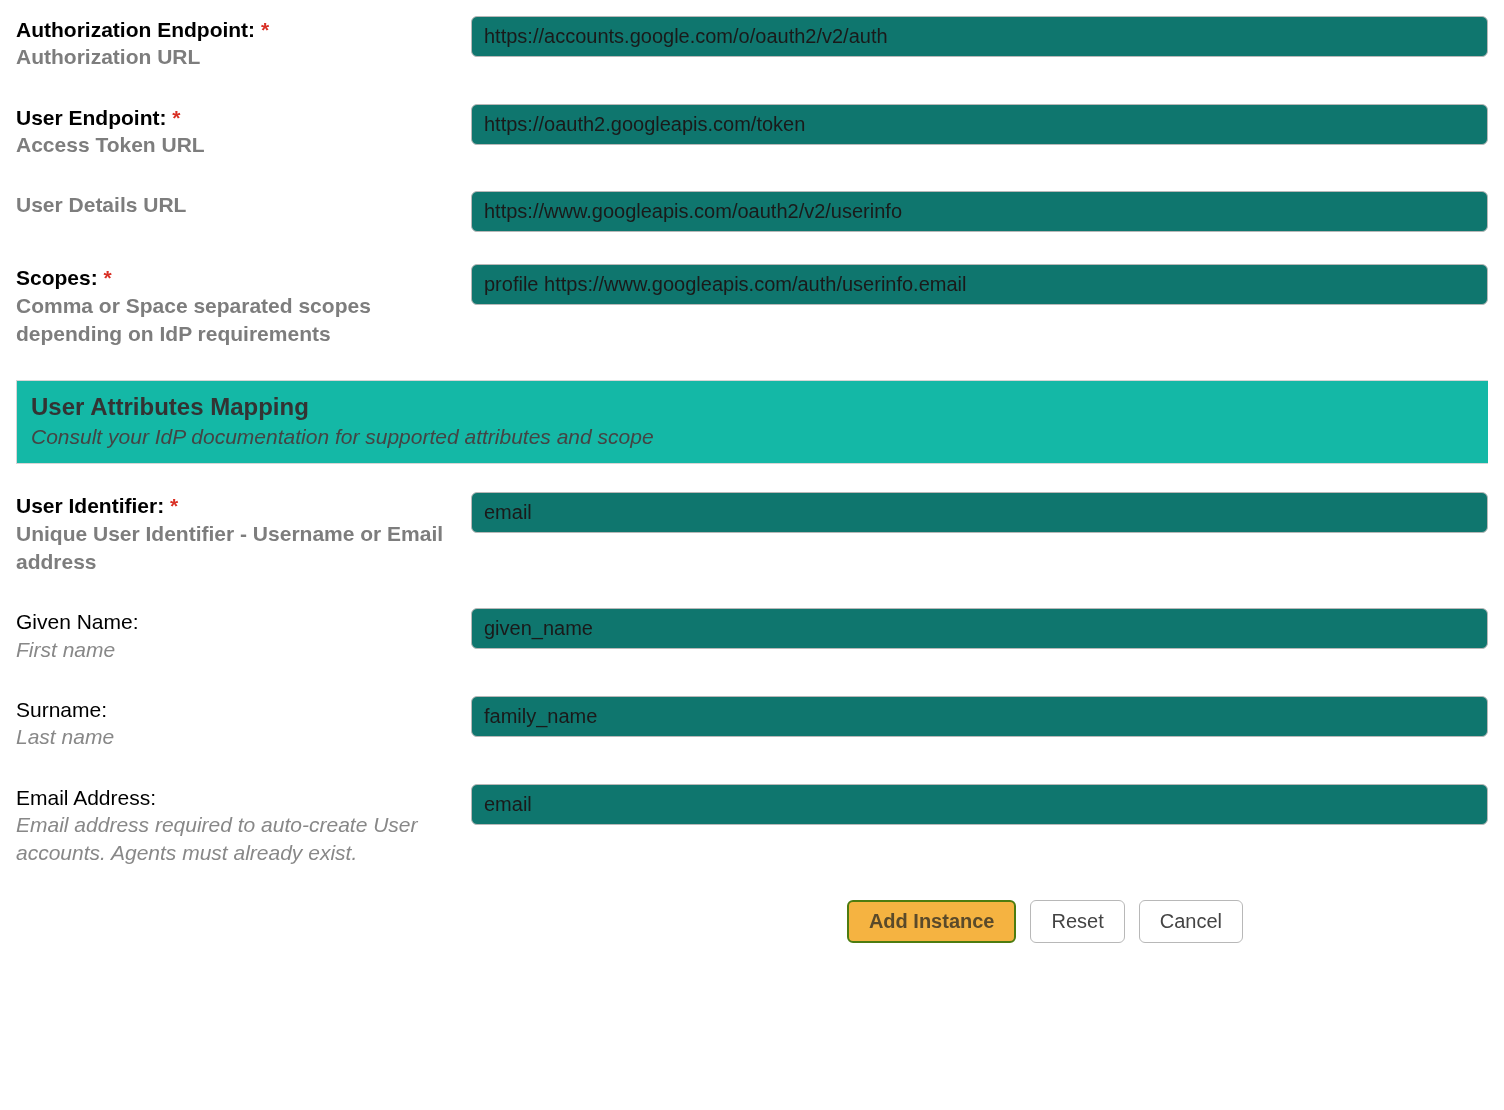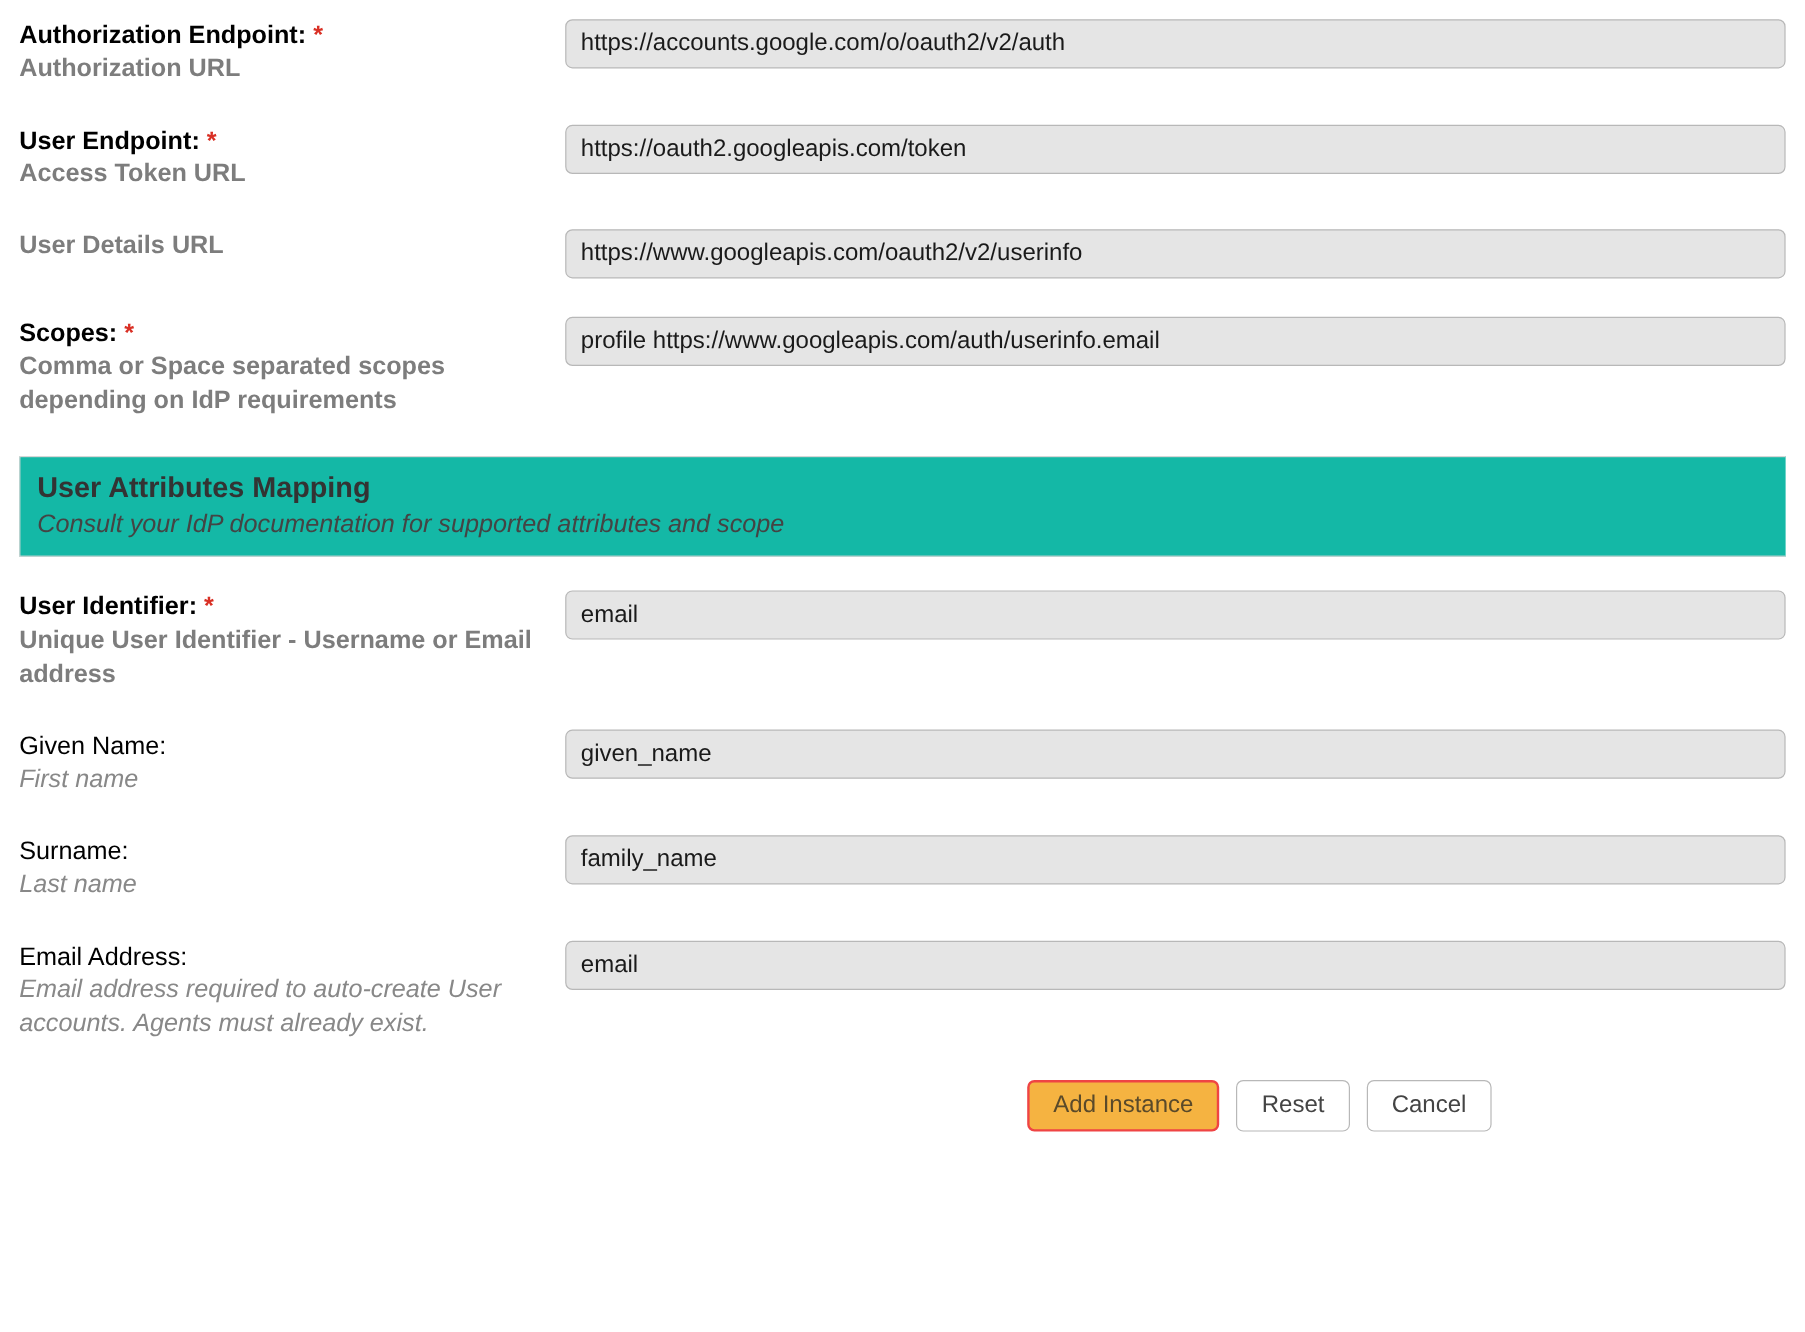--- a/index.html
+++ b/index.html
@@ -53,21 +53,21 @@
       flex: 1;
     }
     input[type="text"] {
       width: 100%;
       padding: 8px 12px;
       font-size: 20px;
       border: 1px solid #b8b8b8;
       border-radius: 6px;
       color: #1a1a1a;
       font-family: inherit;
-      background: #e5e5e5;
+      background: #0f766e;
     }
     .section-header {
       background: #14b8a6;
       border: 1px solid #d6d6d6;
       border-right: none;
       padding: 12px 14px 14px 14px;
       margin-bottom: 28px;
       margin-top: 4px;
     }
     .section-title {
@@ -93,23 +93,23 @@
       font-size: 20px;
       border-radius: 6px;
       border: 1px solid #b8b8b8;
       background: #fff;
       color: #444;
       cursor: pointer;
       font-family: inherit;
     }
     .btn-primary {
       background: #f5b341;
-      border: 2px solid #ef4444;
+      border: 2px solid #4d7c0f;
       color: #5a4a2a;
-      font-weight: 400;
+      font-weight: 700;
       padding: 8px 20px;
     }
   </style>
 </head>
 <body>
 
 <div class="form-row">
   <div class="label-column">
     <div class="label-title">
       <span>Authorization Endpoint:</span> <span class="required">*</span>

